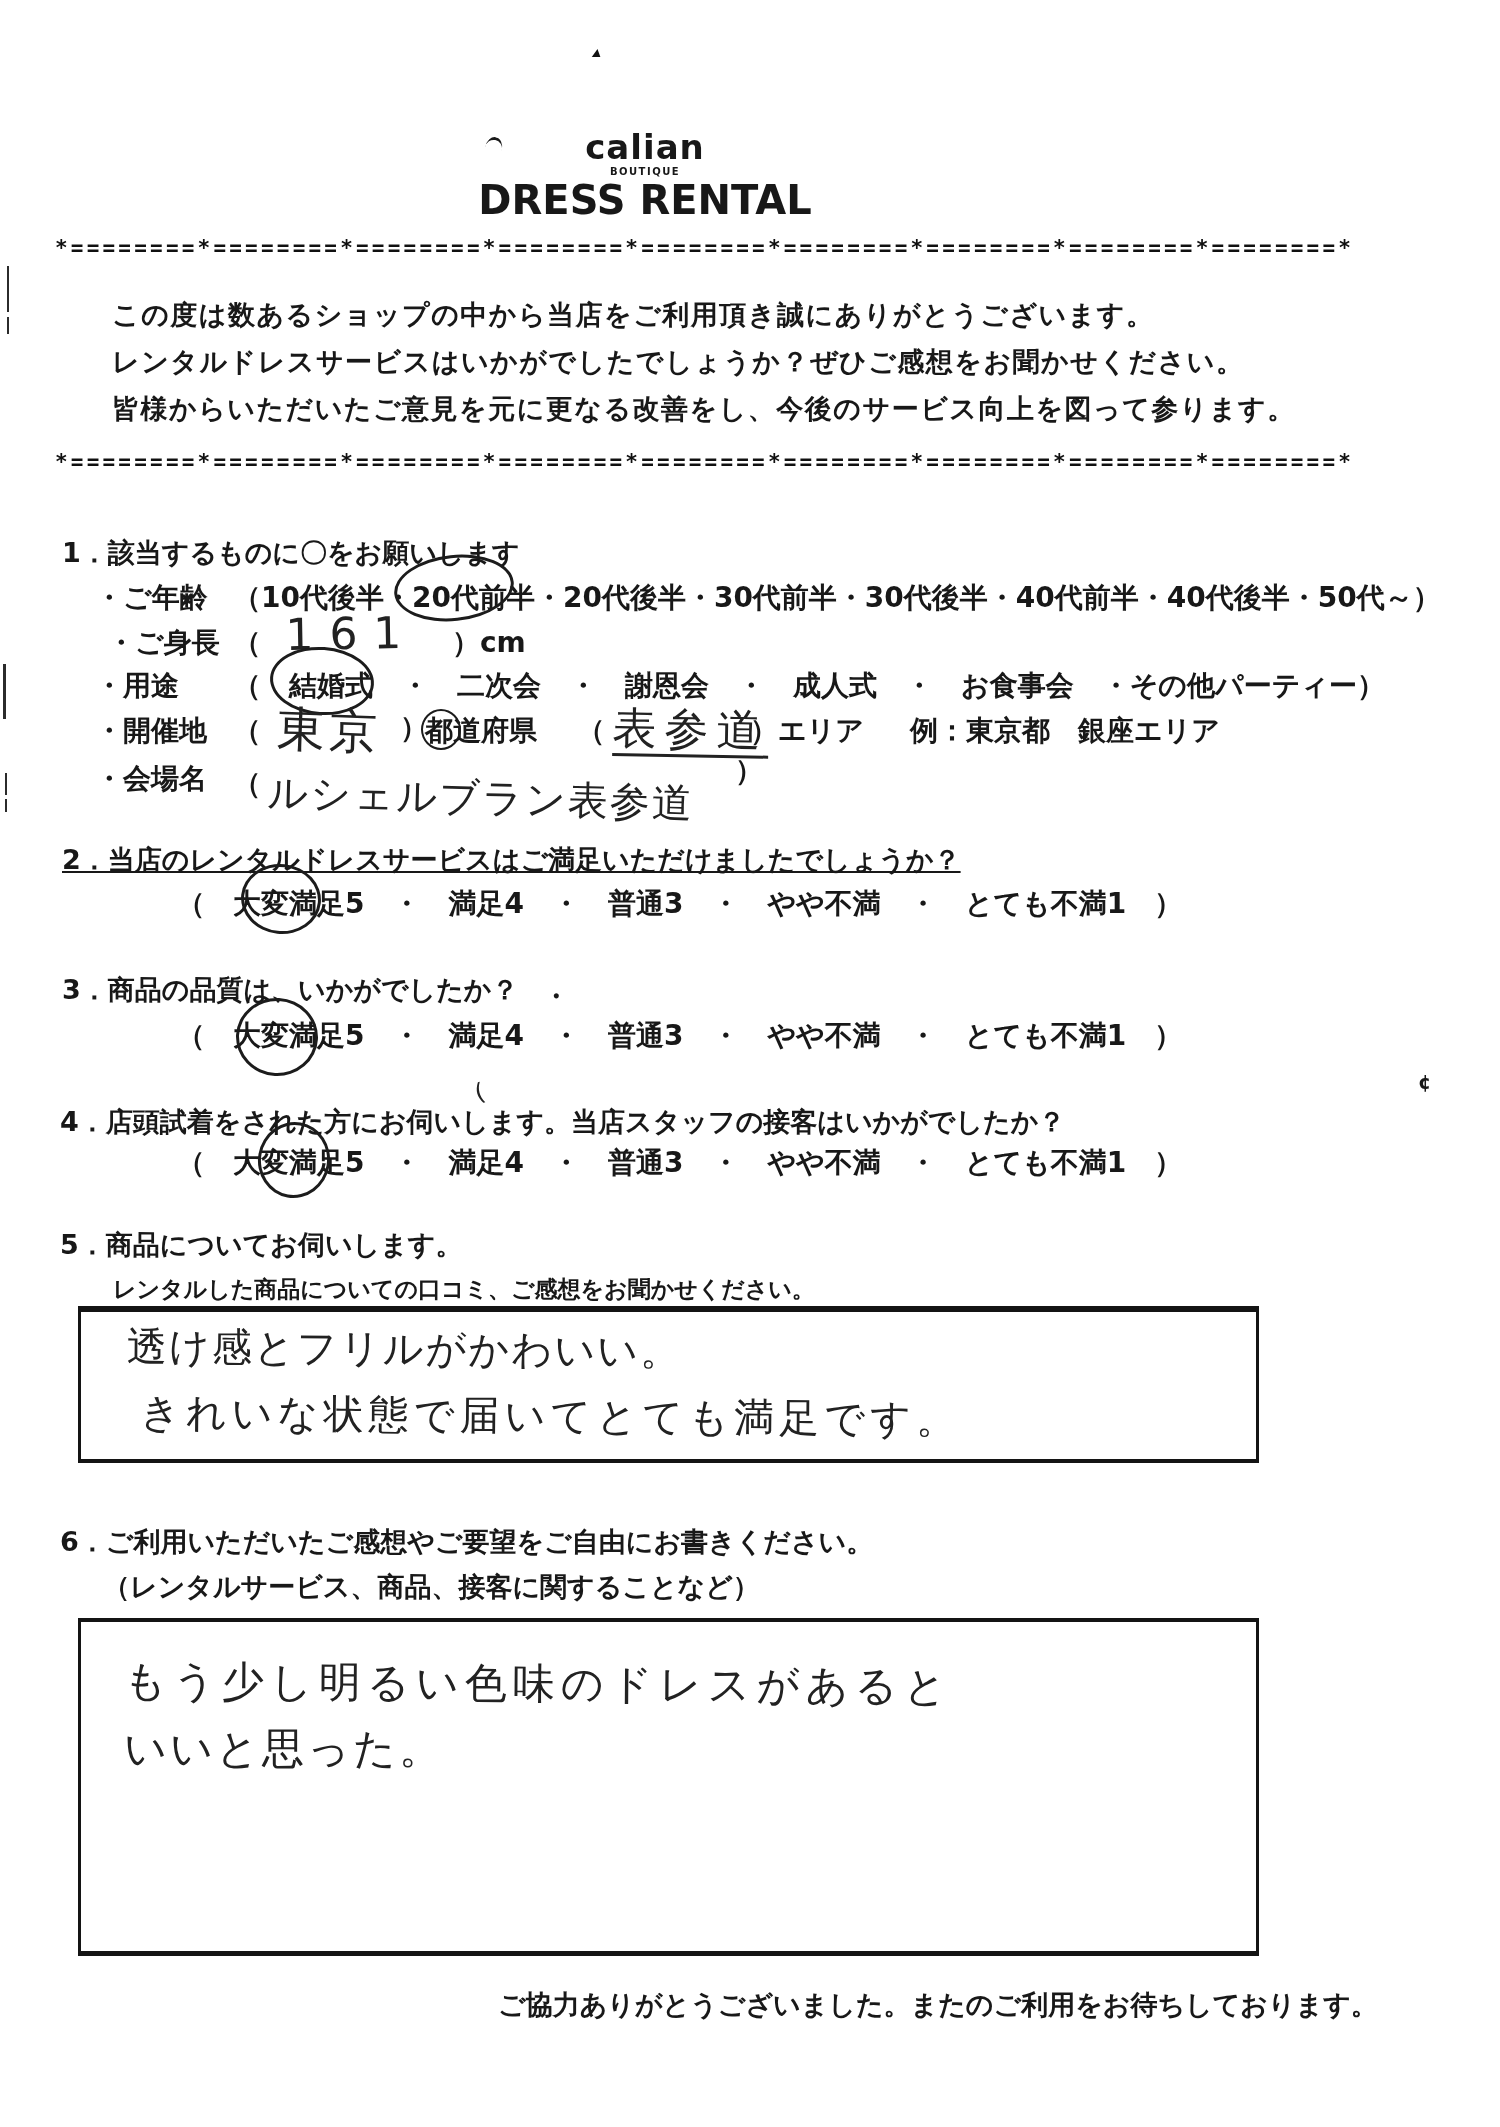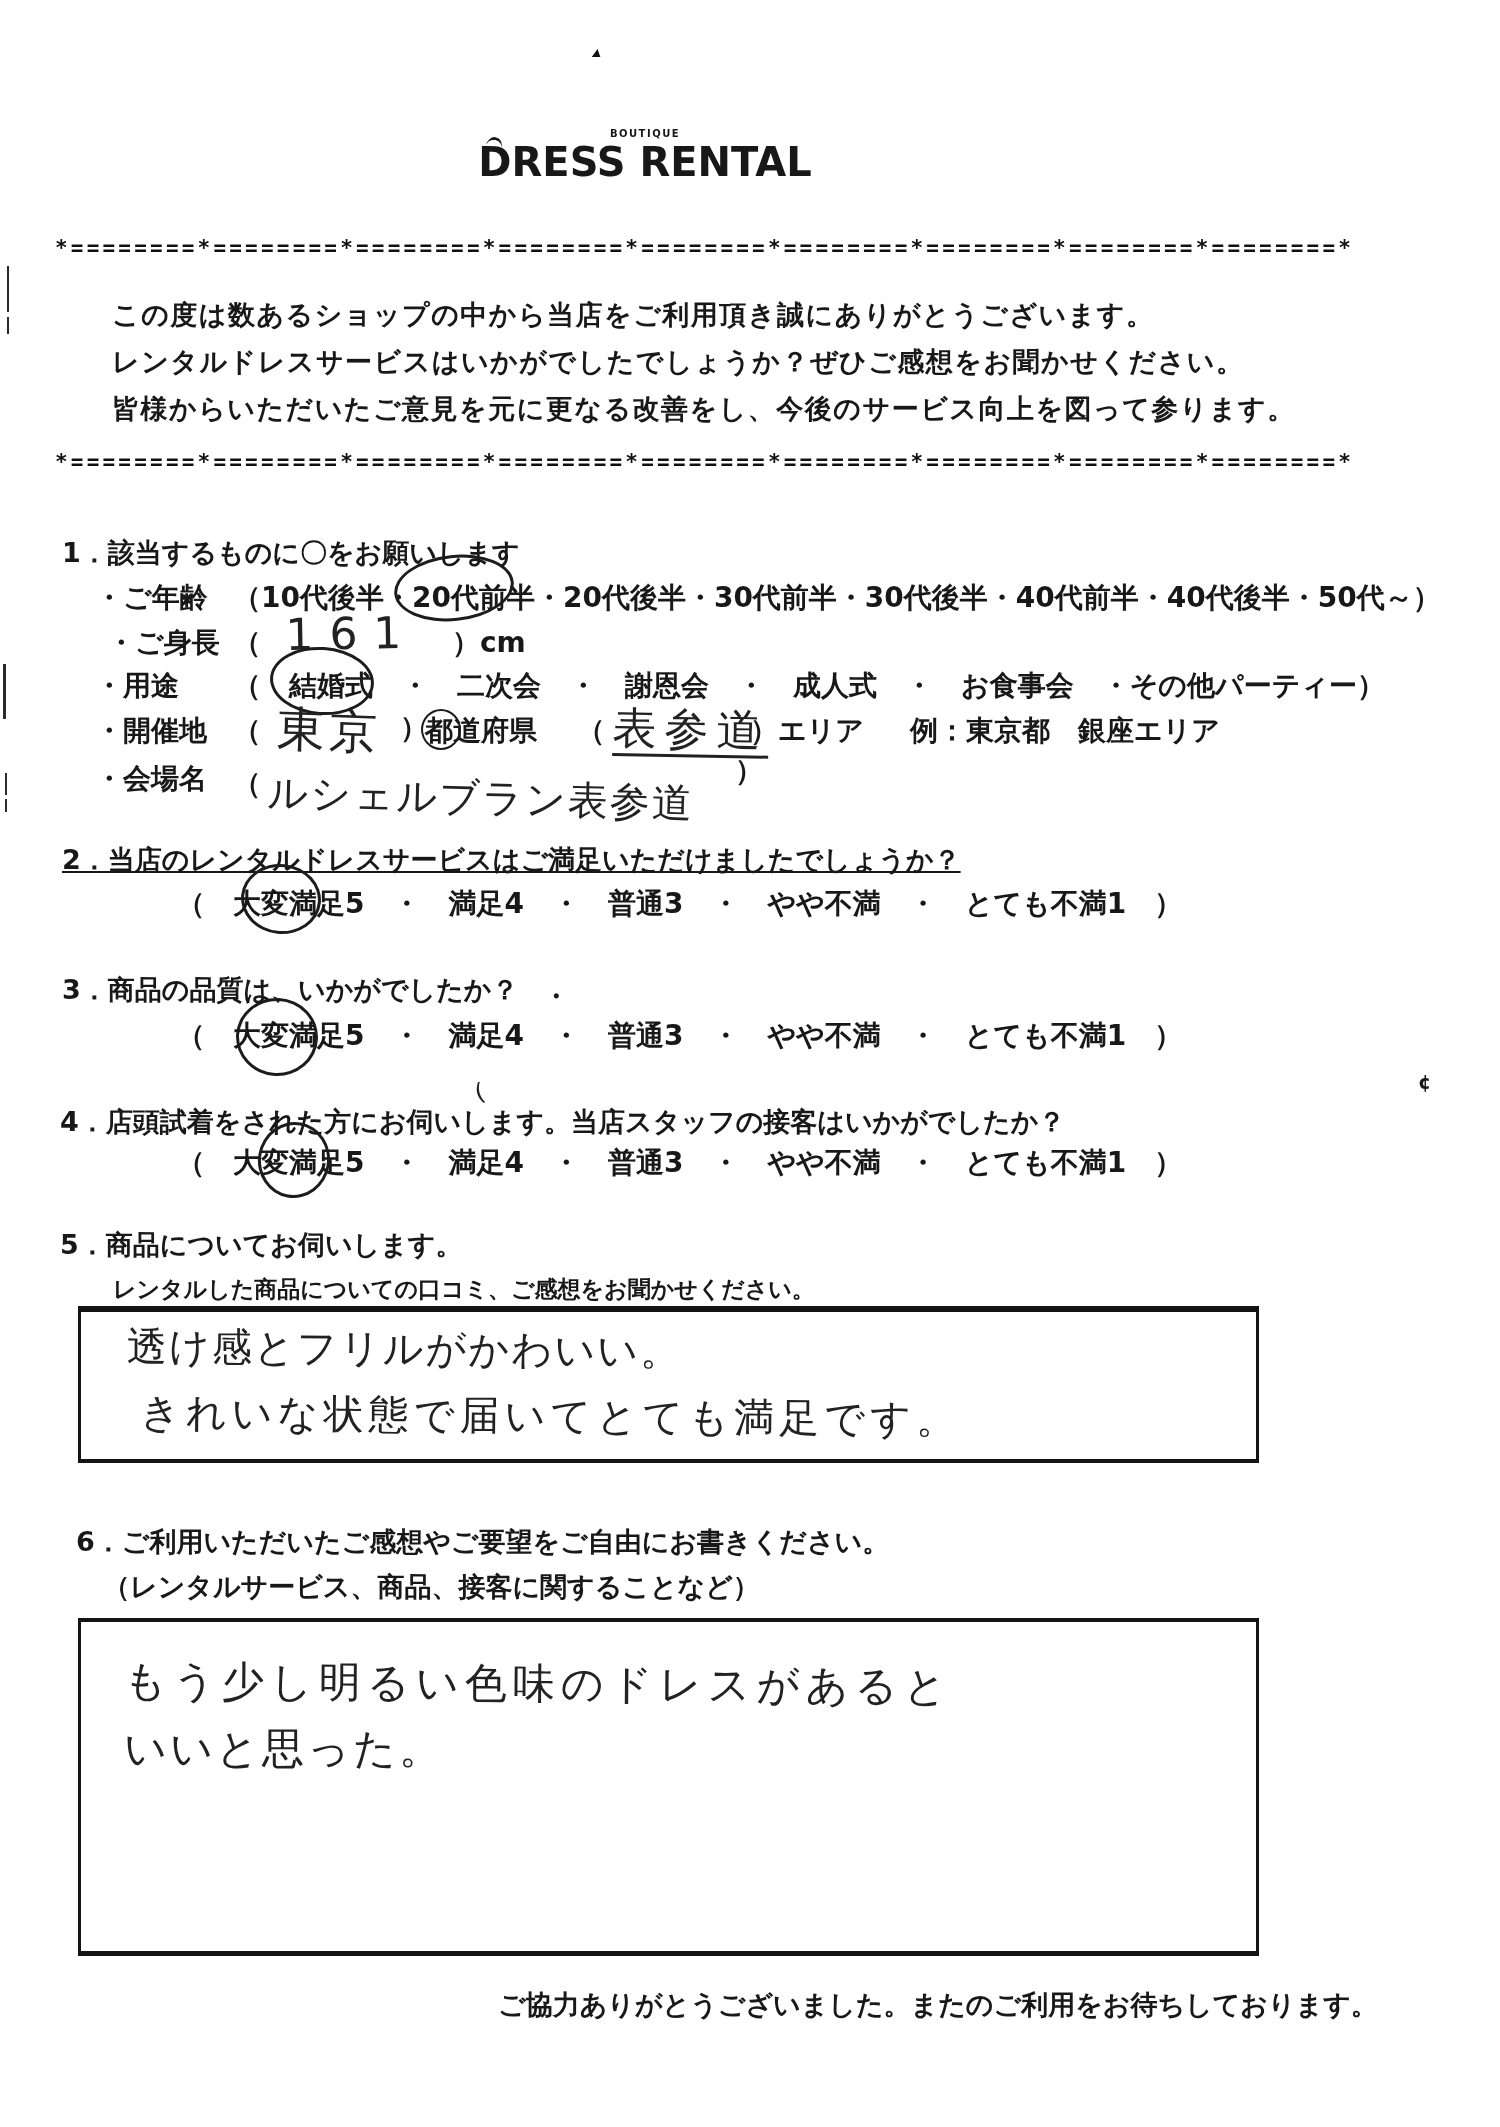--- a/index.html
+++ b/index.html
@@ -28,20 +28,21 @@
 
 <div class="abs tri" style="left:594px;top:50px;"></div>
 <div class="abs hook" style="left:486px;top:137px;"></div>
 <div class="vline" style="left:7px;top:266px;width:2px;height:46px;"></div>
 <div class="vline" style="left:7px;top:317px;width:2px;height:17px;"></div>
 <div class="vline" style="left:3px;top:664px;width:3px;height:55px;"></div>
 <div class="vline" style="left:5px;top:773px;width:2px;height:22px;"></div>
 <div class="vline" style="left:5px;top:799px;width:2px;height:13px;"></div>
 
 <div class="abs center" style="left:395px;top:128px;width:500px;">
+  <div class="printed" style="font-size:34px;letter-spacing:1px;">calian</div>
   <div class="printed" style="font-size:10px;letter-spacing:1.5px;margin-top:0px;">BOUTIQUE</div>
   <div class="printed" style="font-size:40px;letter-spacing:0px;margin-top:1px;">DRESS RENTAL</div>
 </div>
 
 <div class="abs sep" style="left:55px;top:236px;">*========*========*========*========*========*========*========*========*========*</div>
 <div class="abs sep" style="left:55px;top:450px;">*========*========*========*========*========*========*========*========*========*</div>
 
 <div class="abs printed" style="left:112px;top:300px;font-size:27px;letter-spacing:1.5px;">この度は数あるショップの中から当店をご利用頂き誠にありがとうございます。</div>
 <div class="abs printed" style="left:112px;top:347px;font-size:27px;letter-spacing:1.5px;">レンタルドレスサービスはいかがでしたでしょうか？ぜひご感想をお聞かせください。</div>
 <div class="abs printed" style="left:112px;top:394px;font-size:27px;letter-spacing:1.5px;">皆様からいただいたご意見を元に更なる改善をし、今後のサービス向上を図って参ります。</div>
@@ -102,19 +103,19 @@
 <div class="abs printed" style="left:177px;top:1147px;font-size:28px;"><span>（　</span><span>大変満足5</span><span>　・　満足4　・　普通3　・　やや不満　・　とても不満1　）</span></div>
 <div class="ellipse" style="left:258px;top:1122px;width:66px;height:70px;transform:rotate(10deg);"></div>
 <span class="abs printed" style="left:1418px;top:1072px;font-size:19px;">¢</span>
 
 <div class="abs printed" style="left:60px;top:1230px;font-size:27px;">5．商品についてお伺いします。</div>
 <div class="abs printed" style="left:113px;top:1277px;font-size:23px;">レンタルした商品についての口コミ、ご感想をお聞かせください。</div>
 <div class="box" style="left:78px;top:1306px;width:1181px;height:157px;border-top-width:6px;border-bottom-width:4px;"></div>
 <span class="abs hand" style="left:127px;top:1326px;font-size:40px;letter-spacing:2px;transform:rotate(0.5deg);">透け感とフリルがかわいい。</span>
 <span class="abs hand" style="left:140px;top:1392px;font-size:40px;letter-spacing:5px;transform:rotate(0.5deg);">きれいな状態で届いてとても満足です。</span>
 
-<div class="abs printed" style="left:60px;top:1527px;font-size:27px;margin-left:16px;">6．ご利用いただいたご感想やご要望をご自由にお書きください。</div>
+<div class="abs printed" style="left:60px;top:1527px;font-size:27px;">6．ご利用いただいたご感想やご要望をご自由にお書きください。</div>
 <div class="abs printed" style="left:103px;top:1572px;font-size:27px;">（レンタルサービス、商品、接客に関することなど）</div>
 <div class="box" style="left:78px;top:1618px;width:1181px;height:338px;border-top-width:4px;border-bottom-width:5px;"></div>
 <span class="abs hand" style="left:124px;top:1660px;font-size:42px;letter-spacing:6px;transform:rotate(0.4deg);">もう少し明るい色味のドレスがあると</span>
 <span class="abs hand" style="left:124px;top:1728px;font-size:42px;letter-spacing:3px;">いいと思った。</span>
 
 <div class="abs printed" style="left:498px;top:1990px;font-size:27px;">ご協力ありがとうございました。またのご利用をお待ちしております。</div>
 
 </body></html>

